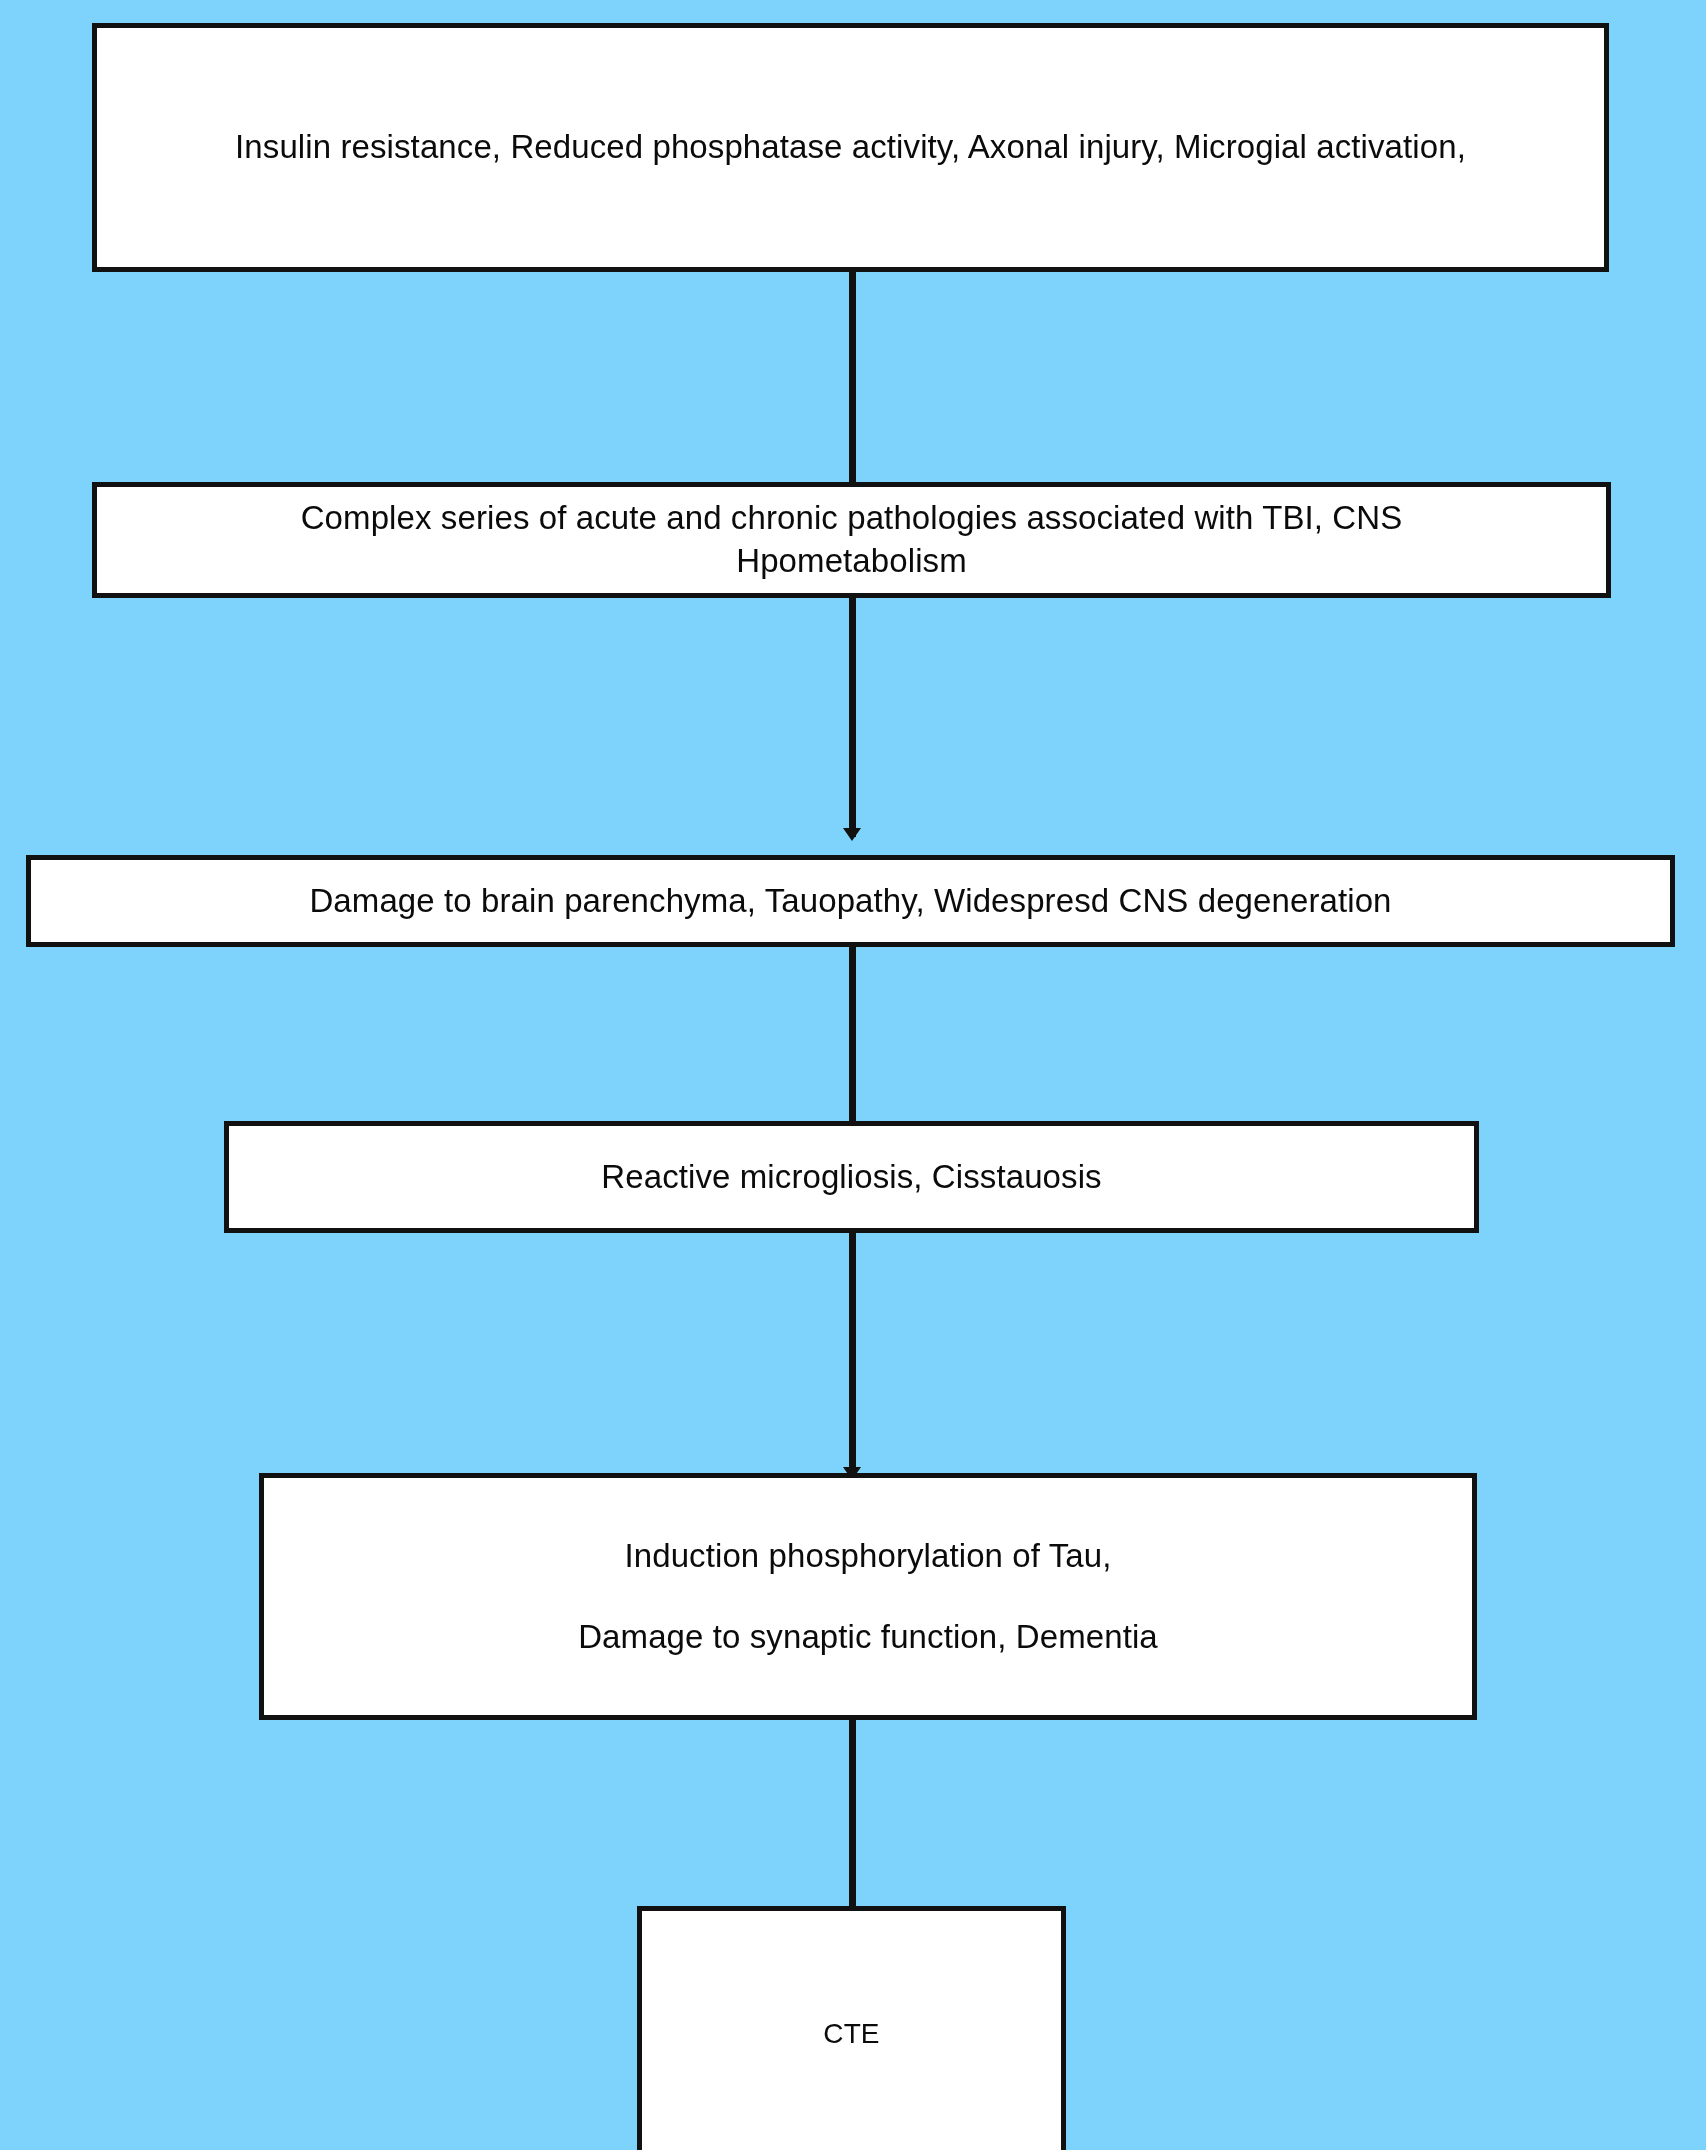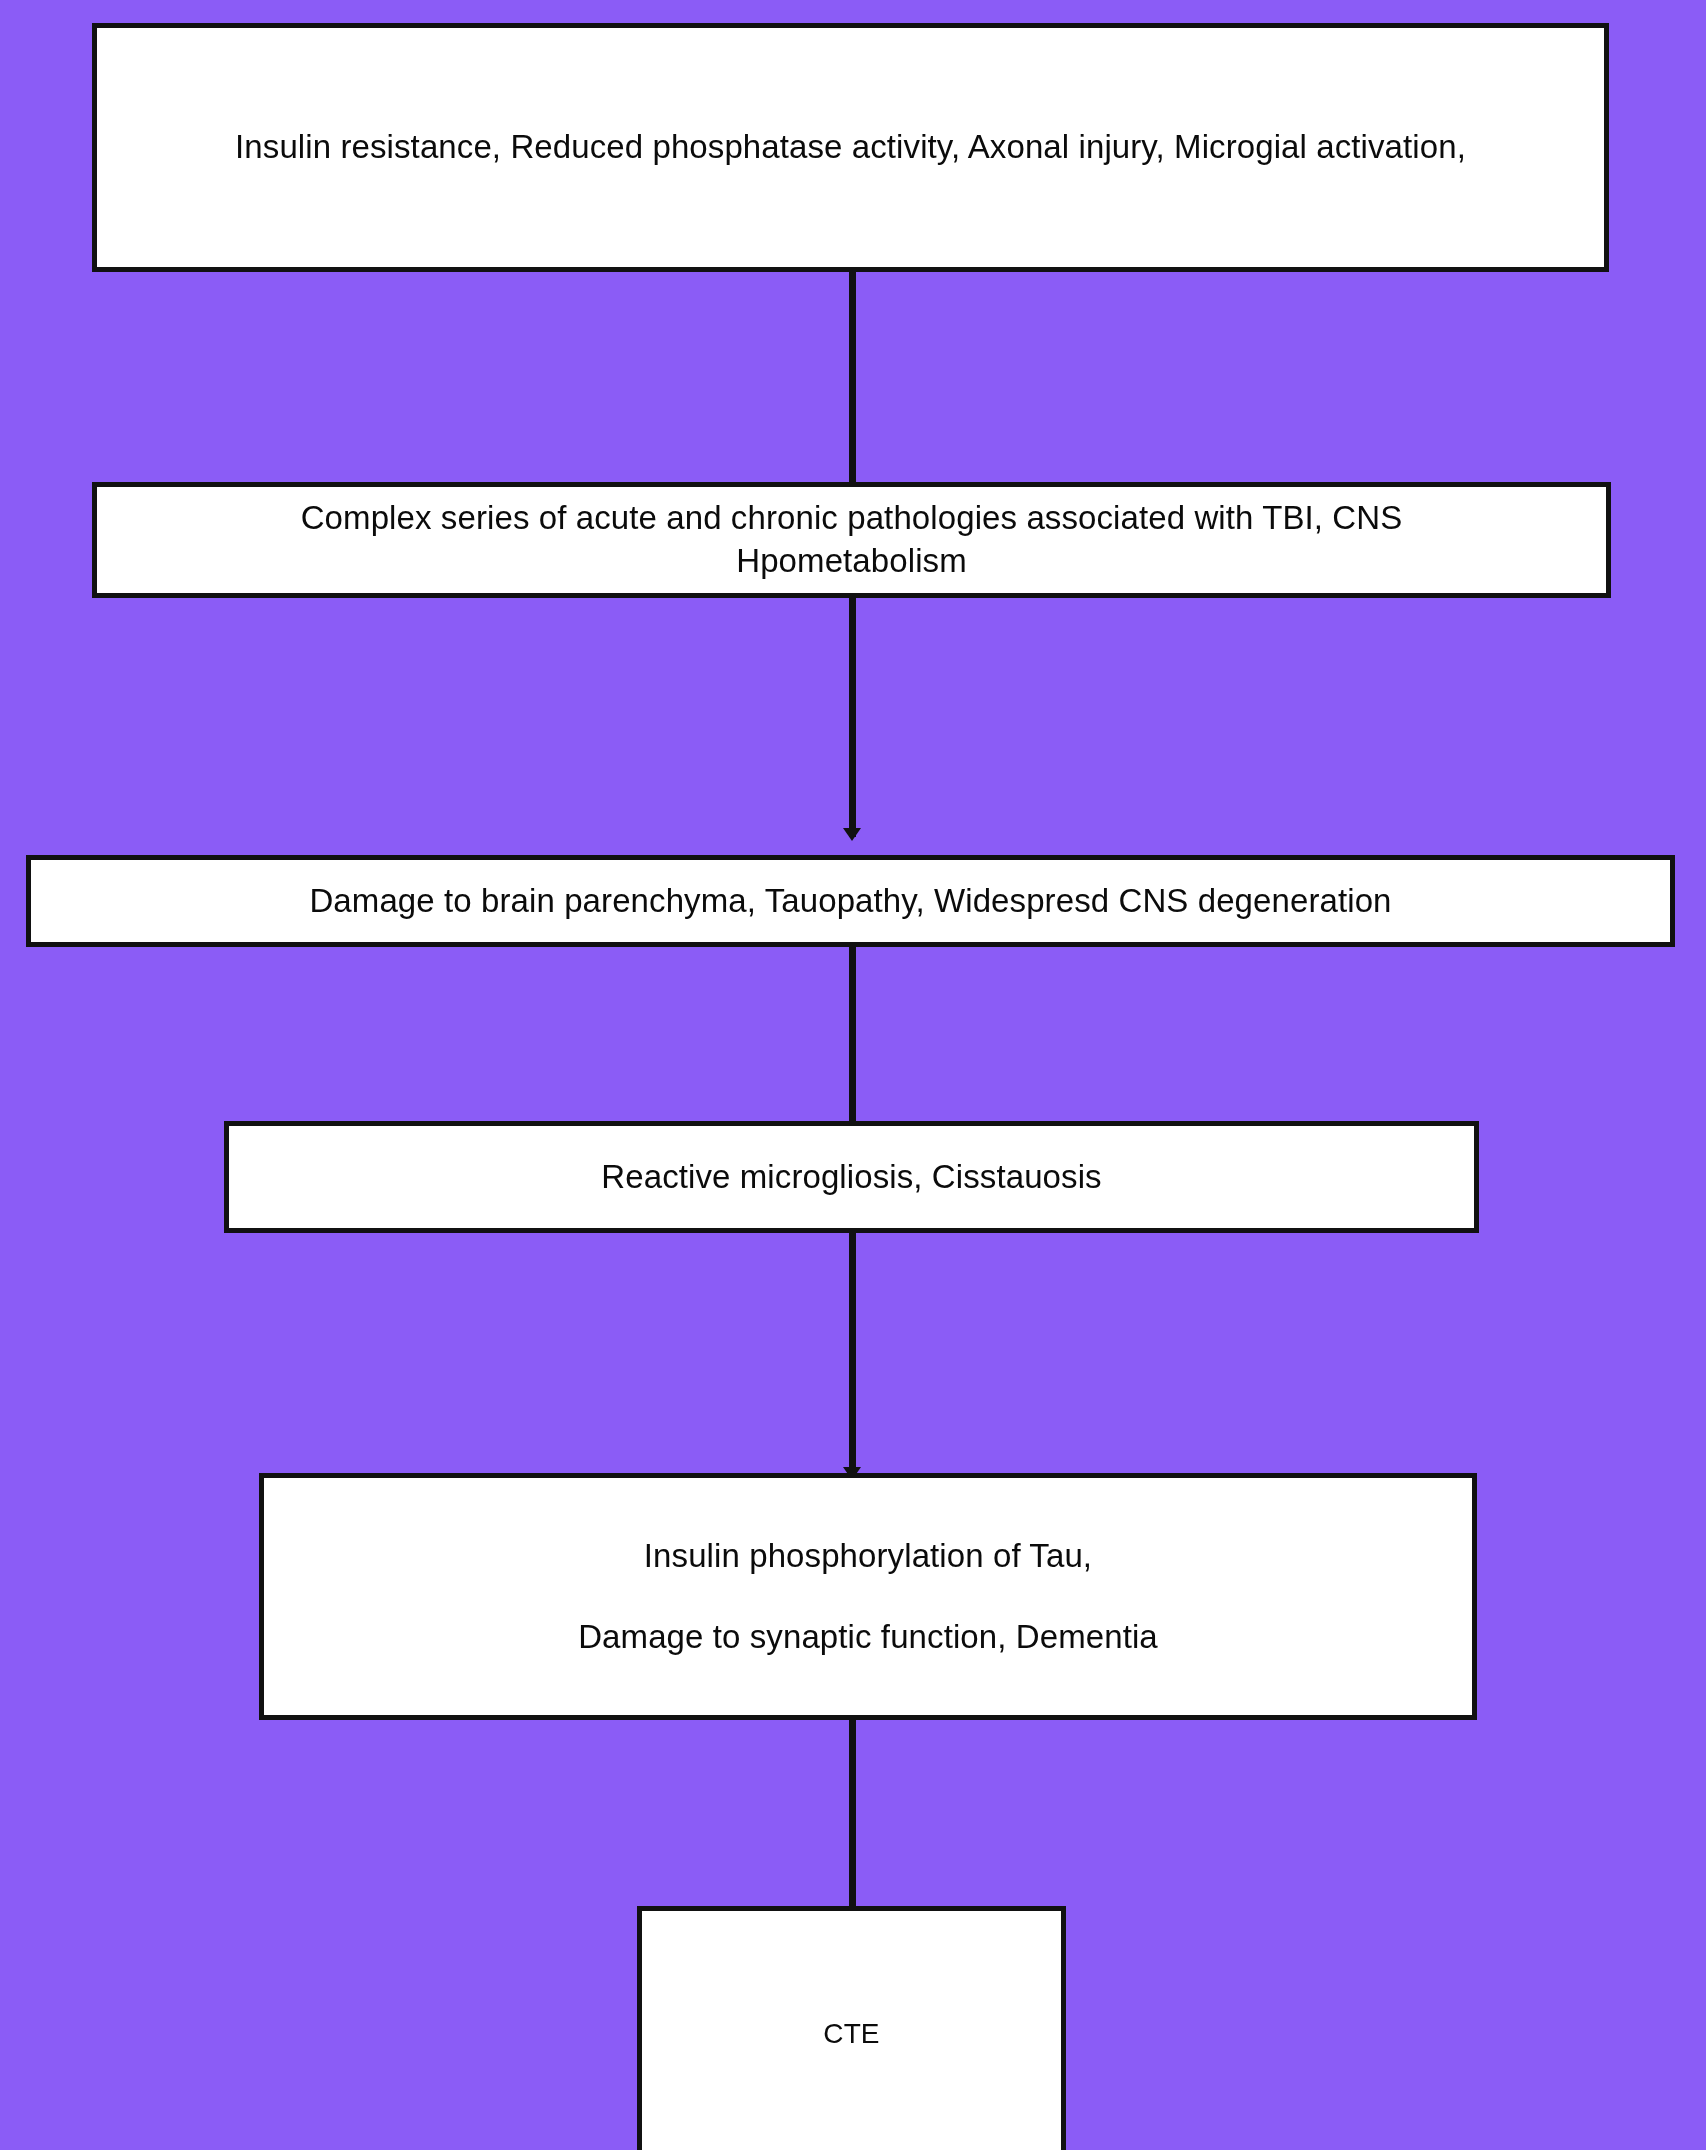--- a/index.html
+++ b/index.html
@@ -9,21 +9,21 @@
     background: #ffffff;
   }
   body {
     font-family: "Liberation Sans", sans-serif;
     color: #000000;
   }
   #canvas {
     position: relative;
     width: 1707px;
     height: 2151px;
-    background: #8b5cf6;
+    background: #7dd3fc;
     overflow: hidden;
   }
   .node {
     position: absolute;
     box-sizing: border-box;
     background: #ffffff;
     border: 5.7px solid #111111;
     display: flex;
     align-items: center;
     justify-content: center;
@@ -114,21 +114,21 @@
   </div>
 
   <div class="node" id="node-4">
     <div class="node-text">
       <span class="line">Reactive microgliosis, Cisstauosis</span>
     </div>
   </div>
 
   <div class="node" id="node-5">
     <div class="node-text">
-      <span class="line">Insulin phosphorylation of Tau,</span>
+      <span class="line">Induction phosphorylation of Tau,</span>
       <span class="line" style="margin-top:38px;">Damage to synaptic function, Dementia</span>
     </div>
   </div>
 
   <div class="node" id="node-6">
     <div class="node-text">
       <span class="line">CTE</span>
     </div>
   </div>
 

